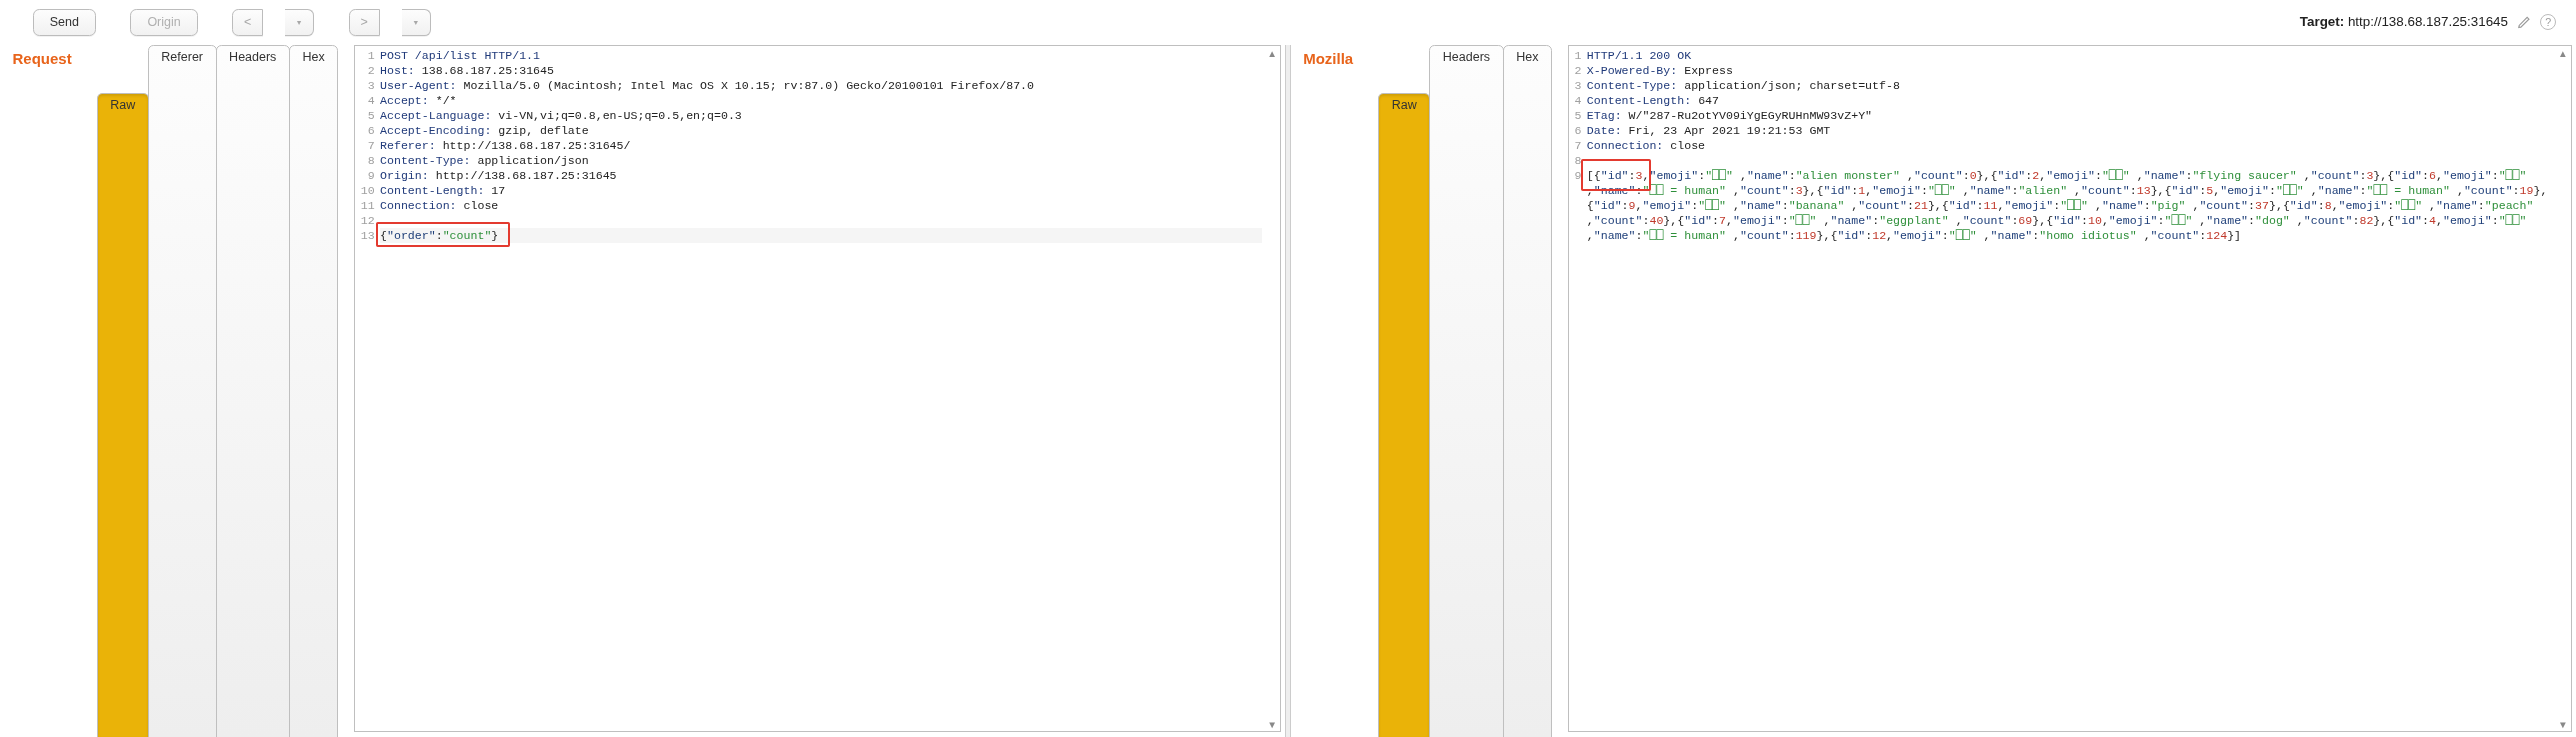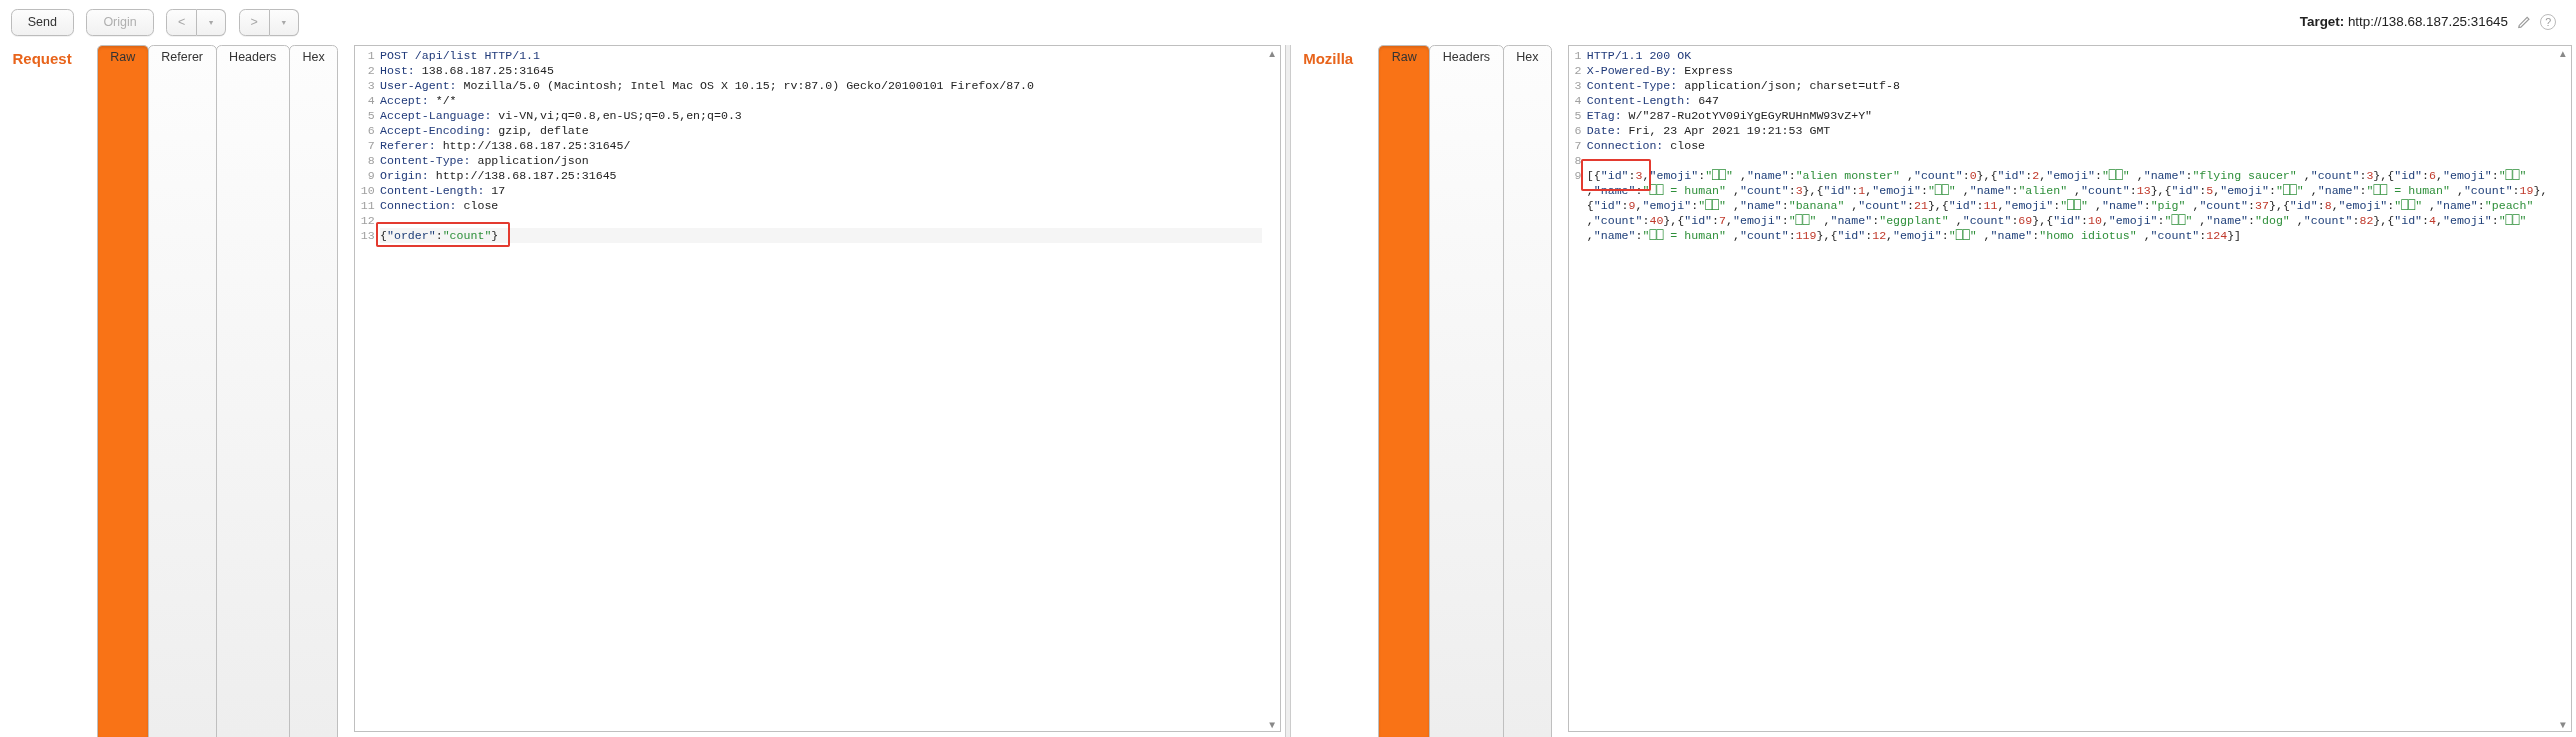--- a/index.html
+++ b/index.html
@@ -20,20 +20,21 @@
   }
   .btn {
     background: linear-gradient(#fdfdfd, #f1f1f1);
     border: 0.9px solid #bcbcbc;
     border-radius: 6.3px;
     padding: 5.4px 16px;
     font-size: 12.5px;
     color: #333;
     cursor: pointer;
     box-shadow: 0 0.9px 0 rgba(0,0,0,0.05);
+    margin-left: 22px;
   }
   .btn.disabled {
     color: #b0b0b0;
     cursor: default;
   }
   .btn-group {
     display: inline-flex;
   }
   .btn-group .btn {
     border-radius: 0;
@@ -98,23 +99,24 @@
     border: 0.9px solid #bfbfbf;
     border-bottom: 0.9px solid #bfbfbf;
     padding: 4.5px 12.5px;
     font-size: 12.5px;
     color: #333;
     cursor: pointer;
     border-radius: 5.4px 5.4px 0 0;
     margin-right: -0.9px;
   }
   .tab.active {
-    background: #f97316;
+    background: #eab308;
     border-bottom: 0.9px solid #fff;
     box-shadow: inset 0 1.8px 2.7px rgba(0,0,0,0.12);
+    margin-top: 48px;
   }
   .editor-wrap {
     border: 0.9px solid #bfbfbf;
     margin: 0 4.5px 4.5px 4.5px;
     background: #fff;
     flex: 1;
     position: relative;
     overflow: auto;
   }
   .editor {

